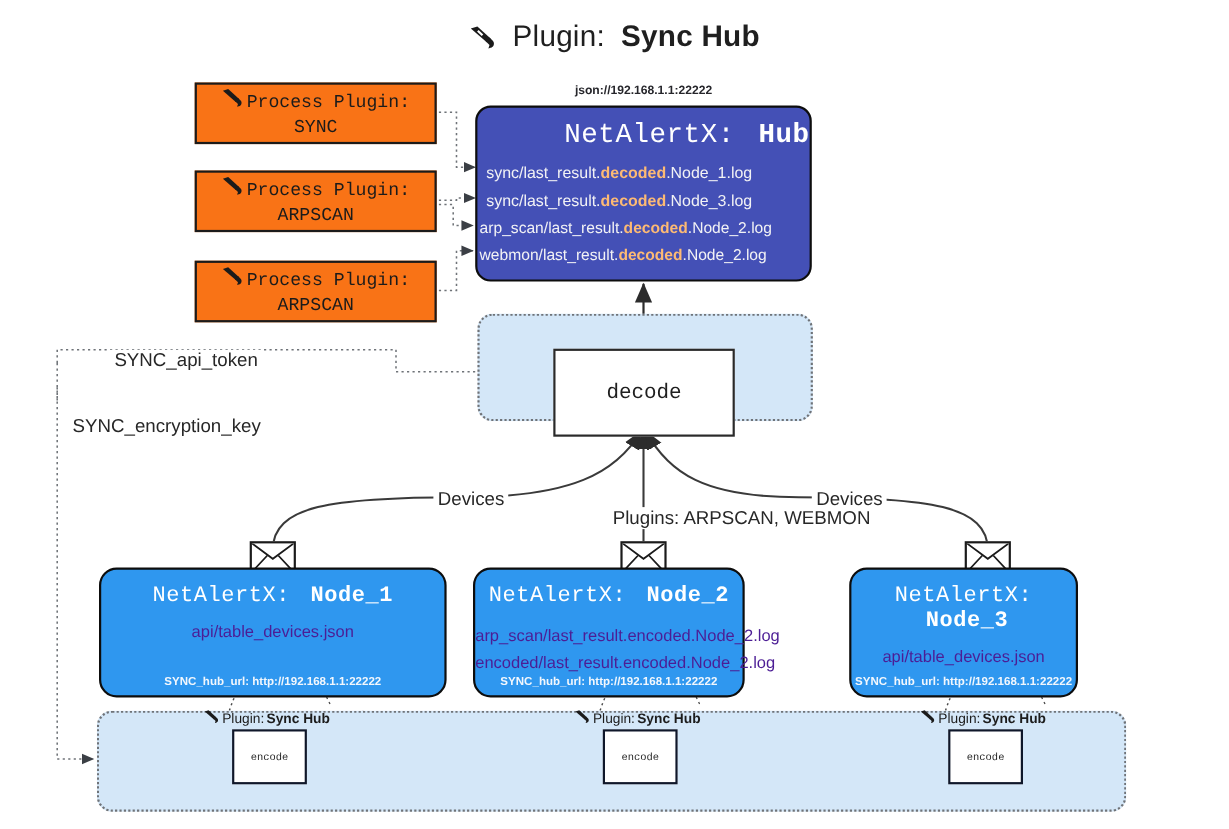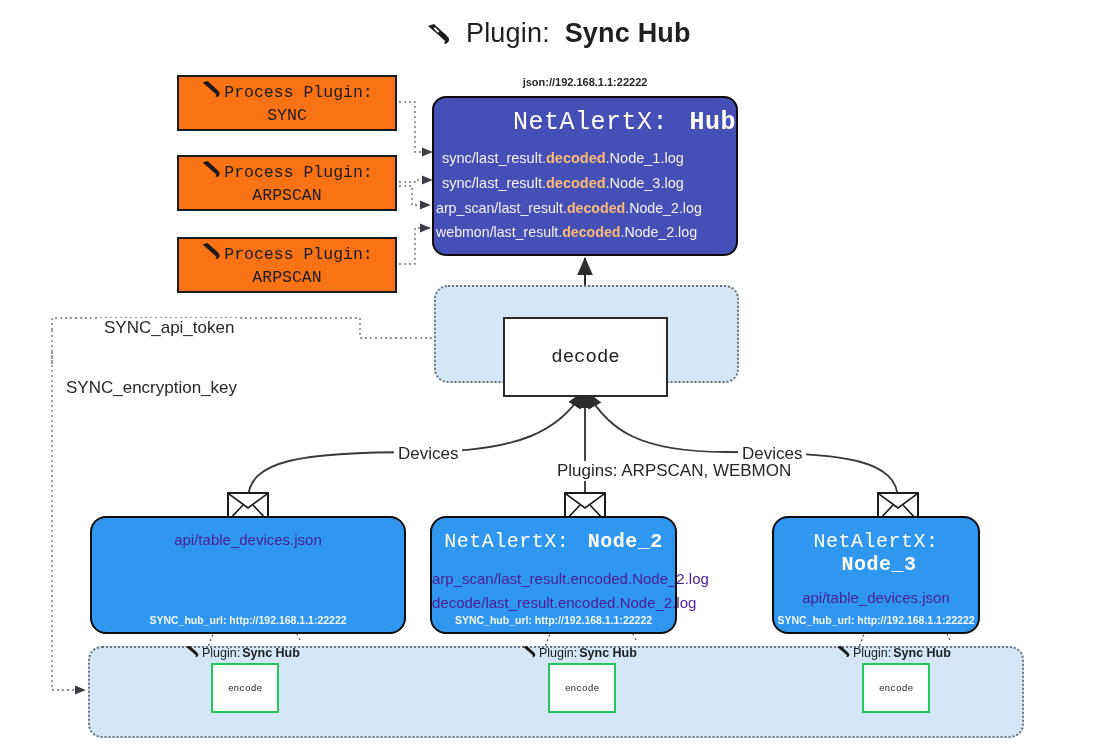--- a/index.html
+++ b/index.html
@@ -103,21 +103,21 @@
     background:#ffffff; border:2px solid #1b1b1b;
   }
 
   
   .encode-wrap {
     position:absolute; left:88px; top:646px; width:936px; height:92px;
     background:#d4e7f8; border:2px dotted #6f7378; border-radius:14px;
   }
   .encode-box {
     position:absolute; width:68px; height:50px; top:663px;
-    background:#ffffff; border:2px solid #22c55e;
+    background:#ffffff; border:2px solid #0f172a;
     display:flex; align-items:center; justify-content:center;
     font-family:"Liberation Mono","DejaVu Sans Mono",monospace;
     font-size:9.5px; color:#1f1f1f;
   }
   .encode-cap {
     position:absolute; top:645px; font-size:12.5px; color:#1c1c1c;
     white-space:nowrap; display:flex; align-items:center; gap:2px;
   }
   .encode-cap b { font-weight:bold; }
 </style>
@@ -270,34 +270,38 @@
       </svg>
   </div>
   <div class="envelope" style="left:877px; top:492px;">
     <svg width="38" height="26" viewBox="0 0 38 26">
         <path d="M0,0 L19,14 L38,0" fill="none" stroke="#1b1b1b" stroke-width="1.6"></path>
         <path d="M0,26 L14,11 M38,26 L24,11" fill="none" stroke="#1b1b1b" stroke-width="1.6"></path>
       </svg>
   </div>
 
   <div class="node" style="left:90px; top:516px; width:316px;">
+    <div class="node-title">
+      <span>NetAlertX:</span>
+      <b style="margin-left:6px">Node_1</b>
+    </div>
     <div class="node-lines">
       <div>api/table_devices.json</div>
     </div>
     <div class="node-foot">SYNC_hub_url: http://192.168.1.1:22222</div>
   </div>
 
   <div class="node" style="left:430px; top:516px; width:247px;">
     <div class="node-title">
       <span>NetAlertX:</span>
       <b style="margin-left:6px">Node_2</b>
     </div>
     <div class="node-lines" style="margin-top:14px">
       <div>arp_scan/last_result.encoded.Node_2.log</div>
-      <div>decode/last_result.encoded.Node_2.log</div>
+      <div>encoded/last_result.encoded.Node_2.log</div>
     </div>
     <div class="node-foot">SYNC_hub_url: http://192.168.1.1:22222</div>
   </div>
 
   <div class="node" style="left:772px; top:516px; width:208px;">
     <div class="node-title">
       <span>NetAlertX:</span>
       <b style="margin-left:6px">Node_3</b>
     </div>
     <div class="node-lines">

